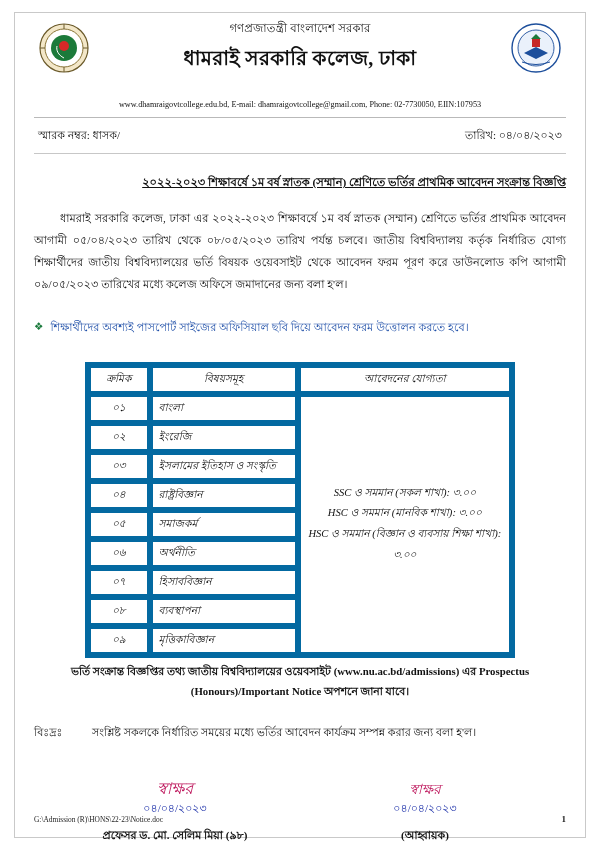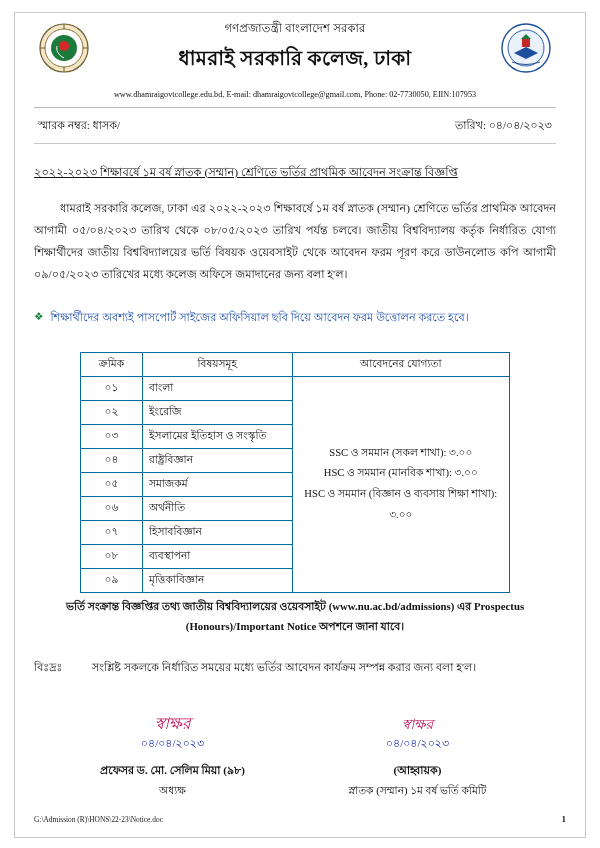--- a/index.html
+++ b/index.html
@@ -7,41 +7,41 @@
   body {
     width:600px; height:848px;
     background:#ffffff;
     font-family:"Liberation Serif", serif;
     color:#111;
     position:relative;
     overflow:hidden;
   }
   .page {
     position:absolute; inset:0;
-    padding:18px 44px 10px 34px;
+    padding:18px 34px 10px 34px;
   }
   .border-frame {
     position:absolute;
     left:14px; top:12px; right:14px; bottom:10px;
     border:1px solid #c9c9c9;
     pointer-events:none;
   }
 
   
   .header { position:relative; text-align:center; }
   .gov-line {
     font-size:11.5px; letter-spacing:.2px; margin-top:2px;
   }
   .office-line { font-size:10.5px; margin-top:3px; }
   .college-name {
     font-size:20px; font-weight:bold; margin-top:4px;
     letter-spacing:.3px;
   }
   .web-line {
-    font-size:8.2px; margin-top:14px; color:#111;
+    font-size:8.2px; margin-top:24px; color:#111;
   }
   .logo {
     position:absolute; top:2px; width:52px; height:52px;
   }
   .logo.left { left:4px; }
   .logo.right { right:4px; }
   .logo svg { display:block; }
 
   .hr-main {
     border:0; border-top:1px solid #b9b9b9;
@@ -54,23 +54,23 @@
     font-size:11px; margin-top:9px; padding:0 4px;
   }
 
   .hr-thin {
     border:0; border-top:1px solid #c7c7c7;
     margin:7px 0 0 0;
   }
 
   
   .doc-title {
-    text-align:left;
+    text-align:right;
     font-size:11.4px;
-    font-weight:normal;
+    font-weight:bold;
     text-decoration:underline;
     margin-top:20px;
     line-height:1.5;
   }
 
   
   .para {
     font-size:11.2px;
     text-align:justify;
     line-height:1.95;
@@ -91,23 +91,24 @@
   }
 
   
   table.subjects {
     border-collapse:collapse;
     width:430px;
     margin:24px auto 0 auto;
     font-size:10.6px;
   }
   table.subjects th, table.subjects td {
-    border:1px solid #0369a1;
+    border:6px solid #0369a1;
     padding:3px 6px;
     height:19px;
+    font-style:italic;
   }
   table.subjects th { font-weight:normal; text-align:center; }
   .col-sl { width:62px; text-align:center; }
   .col-sub { width:150px; }
   .col-elig { width:218px; text-align:center; vertical-align:middle; }
   .elig-inner { line-height:1.95; font-size:10.6px; }
 
   
   .center-note {
     text-align:center;

